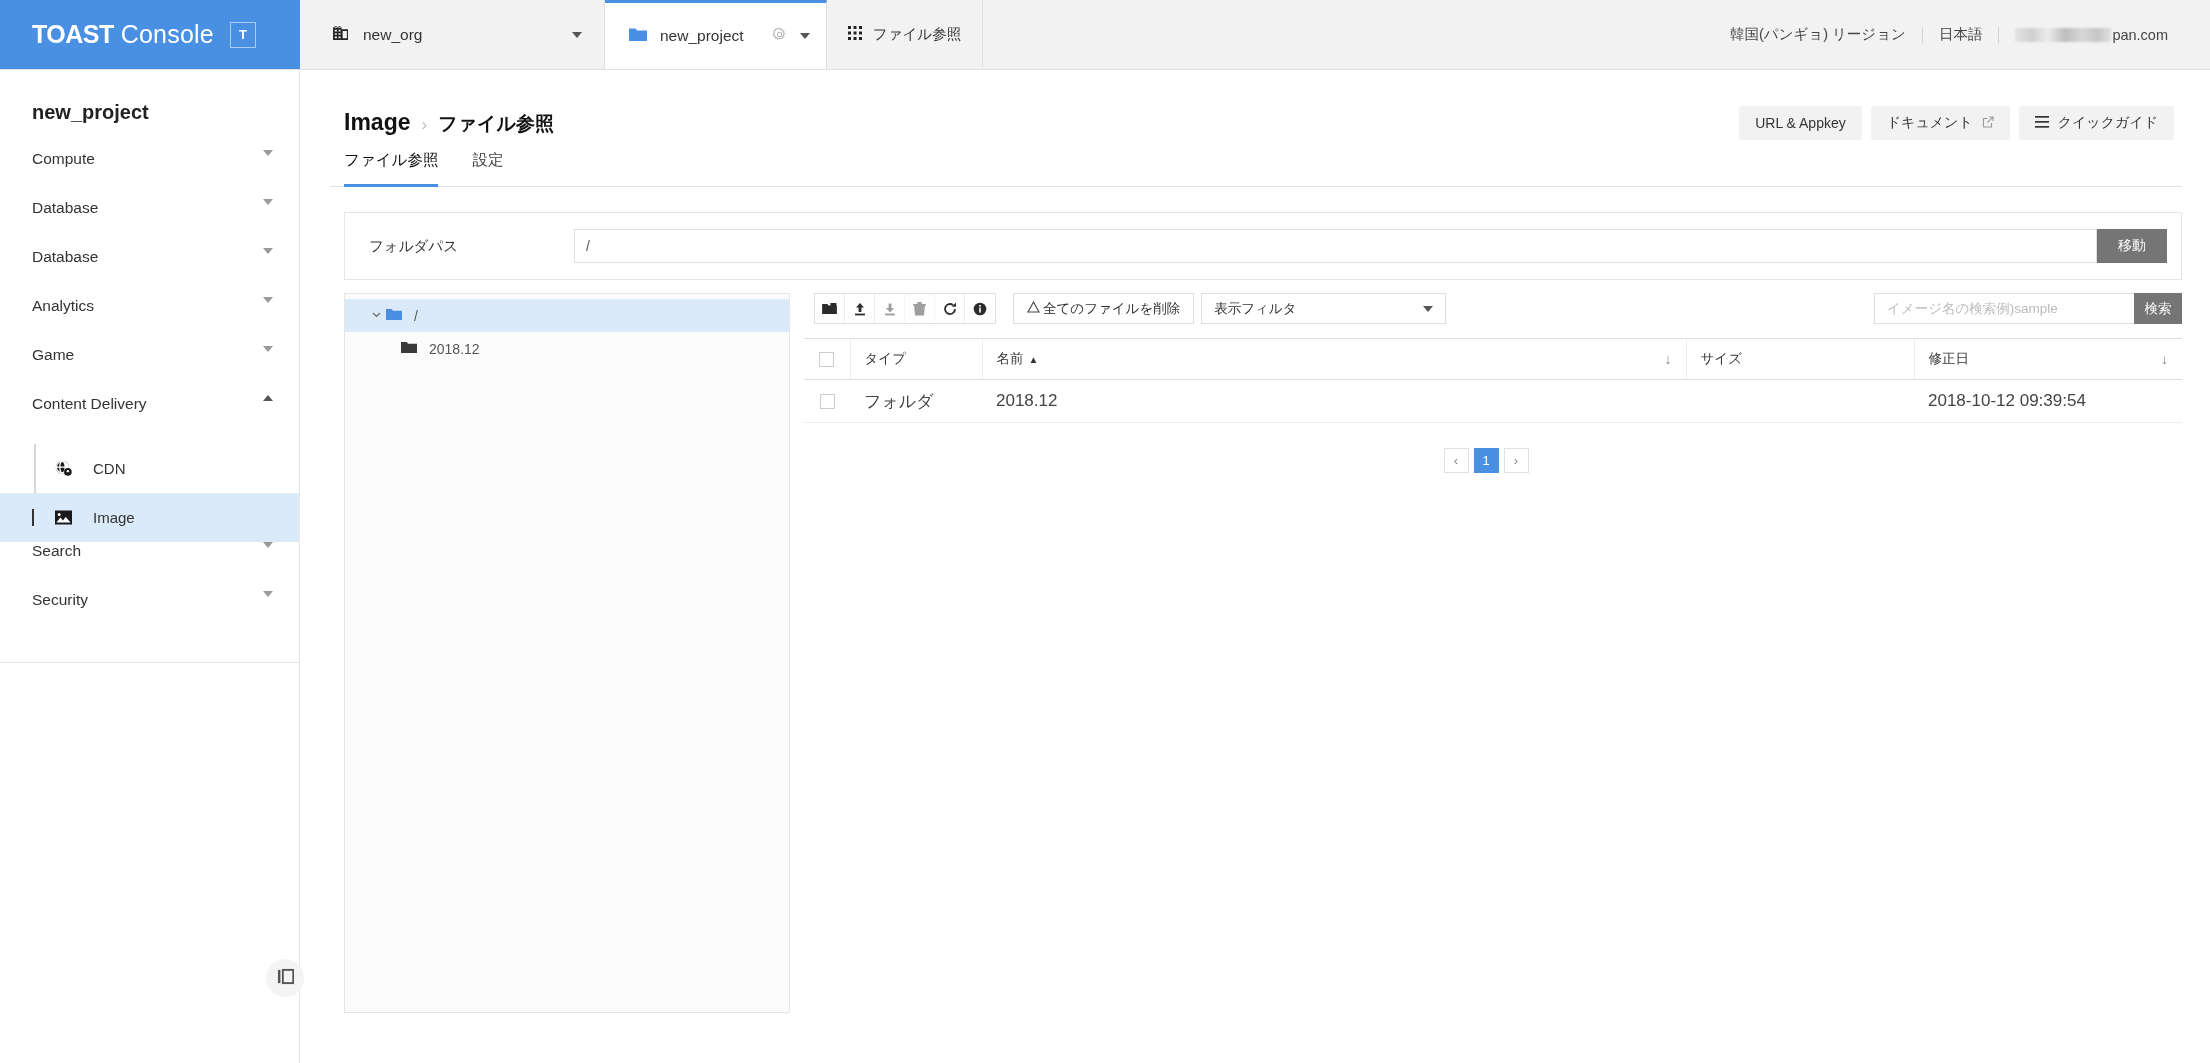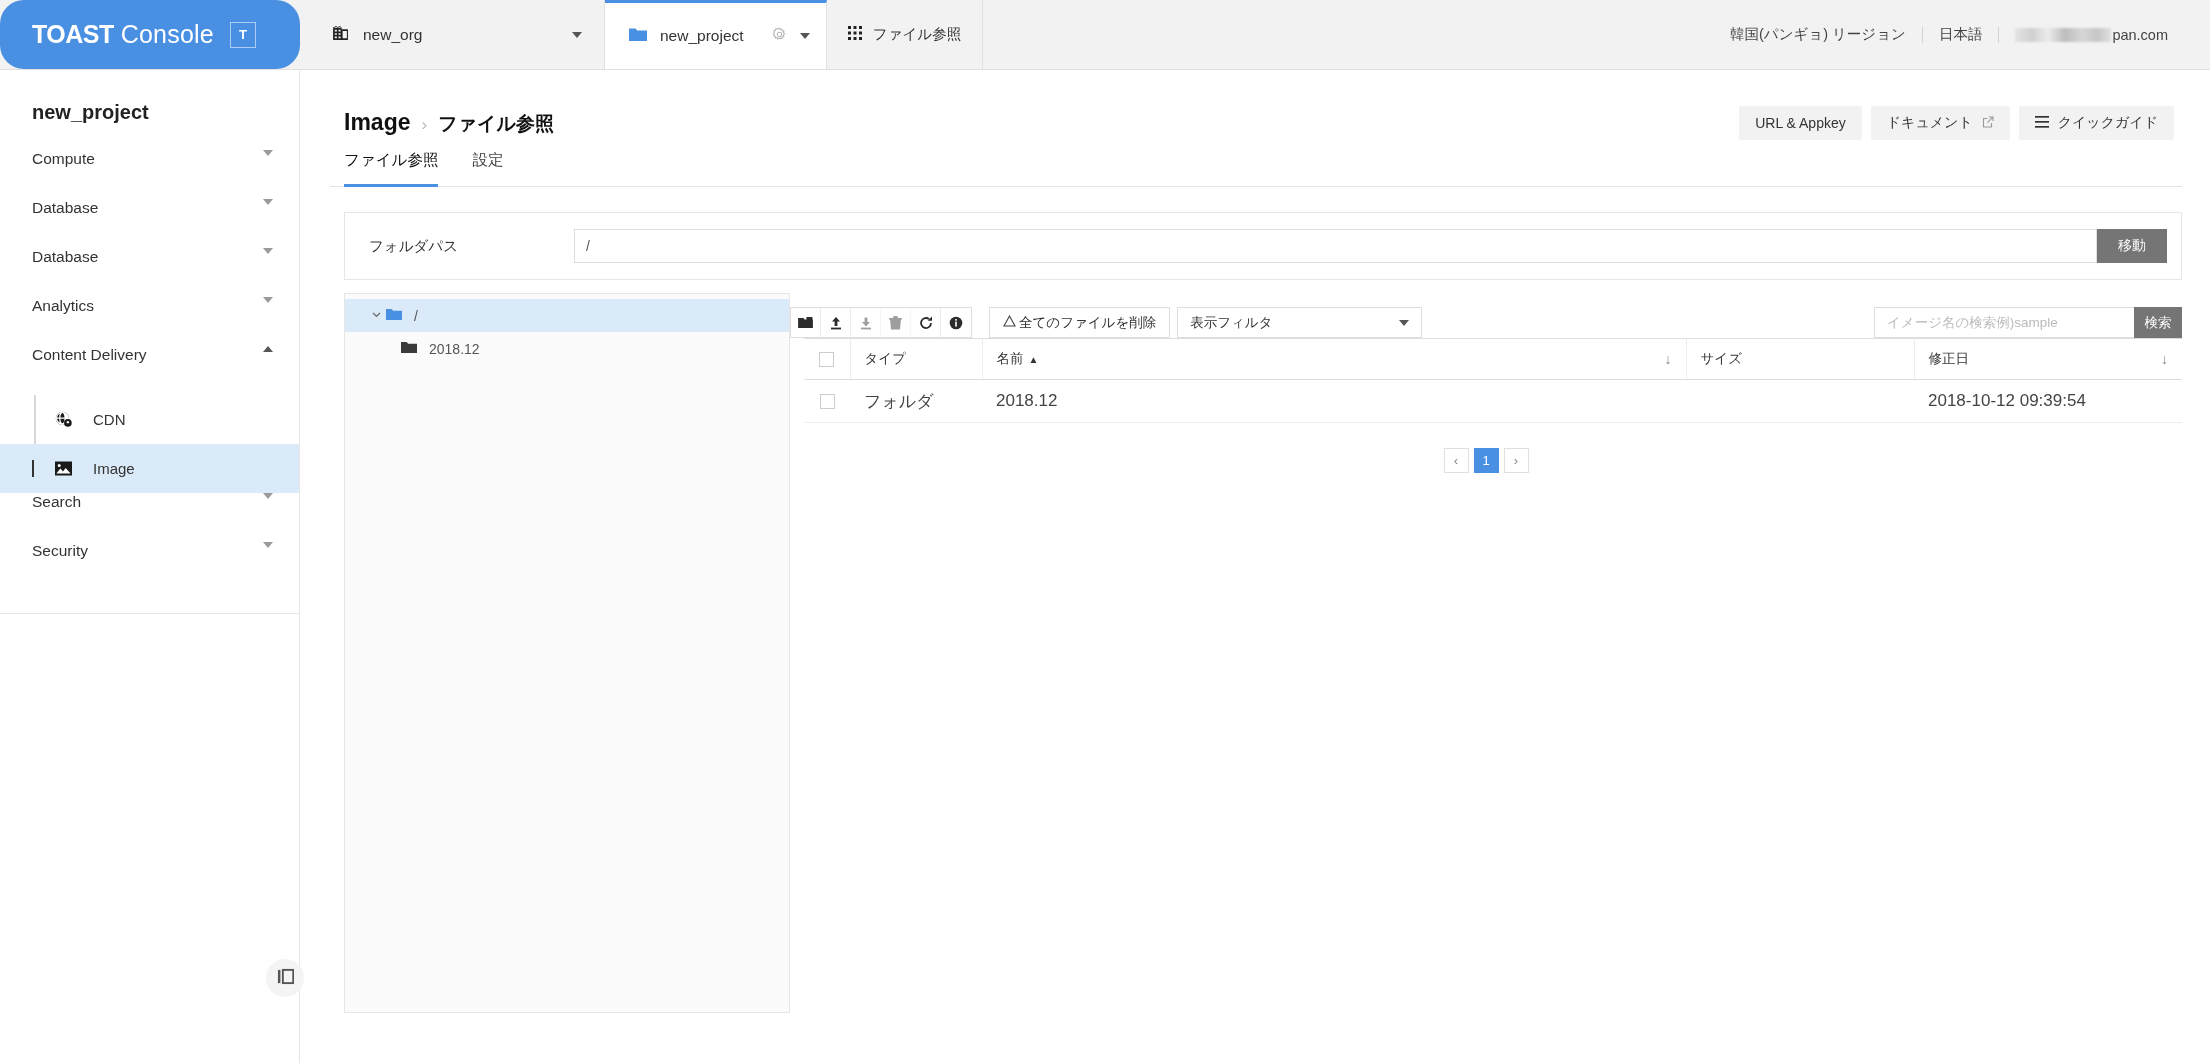--- a/index.html
+++ b/index.html
@@ -20,21 +20,20 @@
     align-items: stretch;
     border-bottom: 1px solid #e0e0e0;
   }
   .brand {
     width: 300px;
     background: #4a90e2;
     display: flex;
     align-items: center;
     padding-left: 32px;
     flex: none;
-    border-radius: 24px;
   }
   .brand-logo {
     color: #ffffff;
     font-size: 25px;
     font-weight: 700;
     letter-spacing: .2px;
     display: flex;
     align-items: baseline;
   }
   .brand-toast { font-weight: 800; letter-spacing: -.5px; }
@@ -255,23 +254,23 @@
     cursor: pointer;
   }
   .tree-node.root { background: #dbeaf9; padding-left: 26px; }
   .tree-node.child { padding-left: 56px; }
   .tree-node .chev { width: 15px; color: #7b7b7b; font-size: 13px; }
   .tree-node .tlabel { margin-left: 12px; }
 
   
   .table-area { flex: 1; margin-left: 0px; }
   .toolbar {
-    display: flex; align-items: flex-end;
+    display: flex; align-items: flex-start;
     height: 45px;
-    padding-left: 0;
+    padding-left: 24px;
   }
   .icon-group { display: flex; border: 1px solid #dedede; height: 31px; background: #fff; }
   .icon-btn {
     width: 30px;
     display: flex; align-items: center; justify-content: center;
     border-right: 1px solid #ececec;
     cursor: pointer;
   }
   .icon-btn:last-child { border-right: none; }
   .icon-btn.disabled { opacity: .45; }
@@ -449,20 +448,24 @@
     <div class="sb-group">
       <span class="g-label">Database</span>
       <span class="caret-down light"></span>
     </div>
     <div class="sb-group">
       <span class="g-label">Database</span>
       <span class="caret-down light"></span>
     </div>
     <div class="sb-group">
       <span class="g-label">Analytics</span>
+      <span class="caret-down light"></span>
+    </div>
+    <div class="sb-group">
+      <span class="g-label">Game</span>
       <span class="caret-down light"></span>
     </div>
     <div class="sb-group">
       <span class="g-label">Content Delivery</span>
       <span class="caret-up"></span>
     </div>
 
     <div class="sb-sub">
       <span class="tick"></span>
       <span class="railgap"></span>

